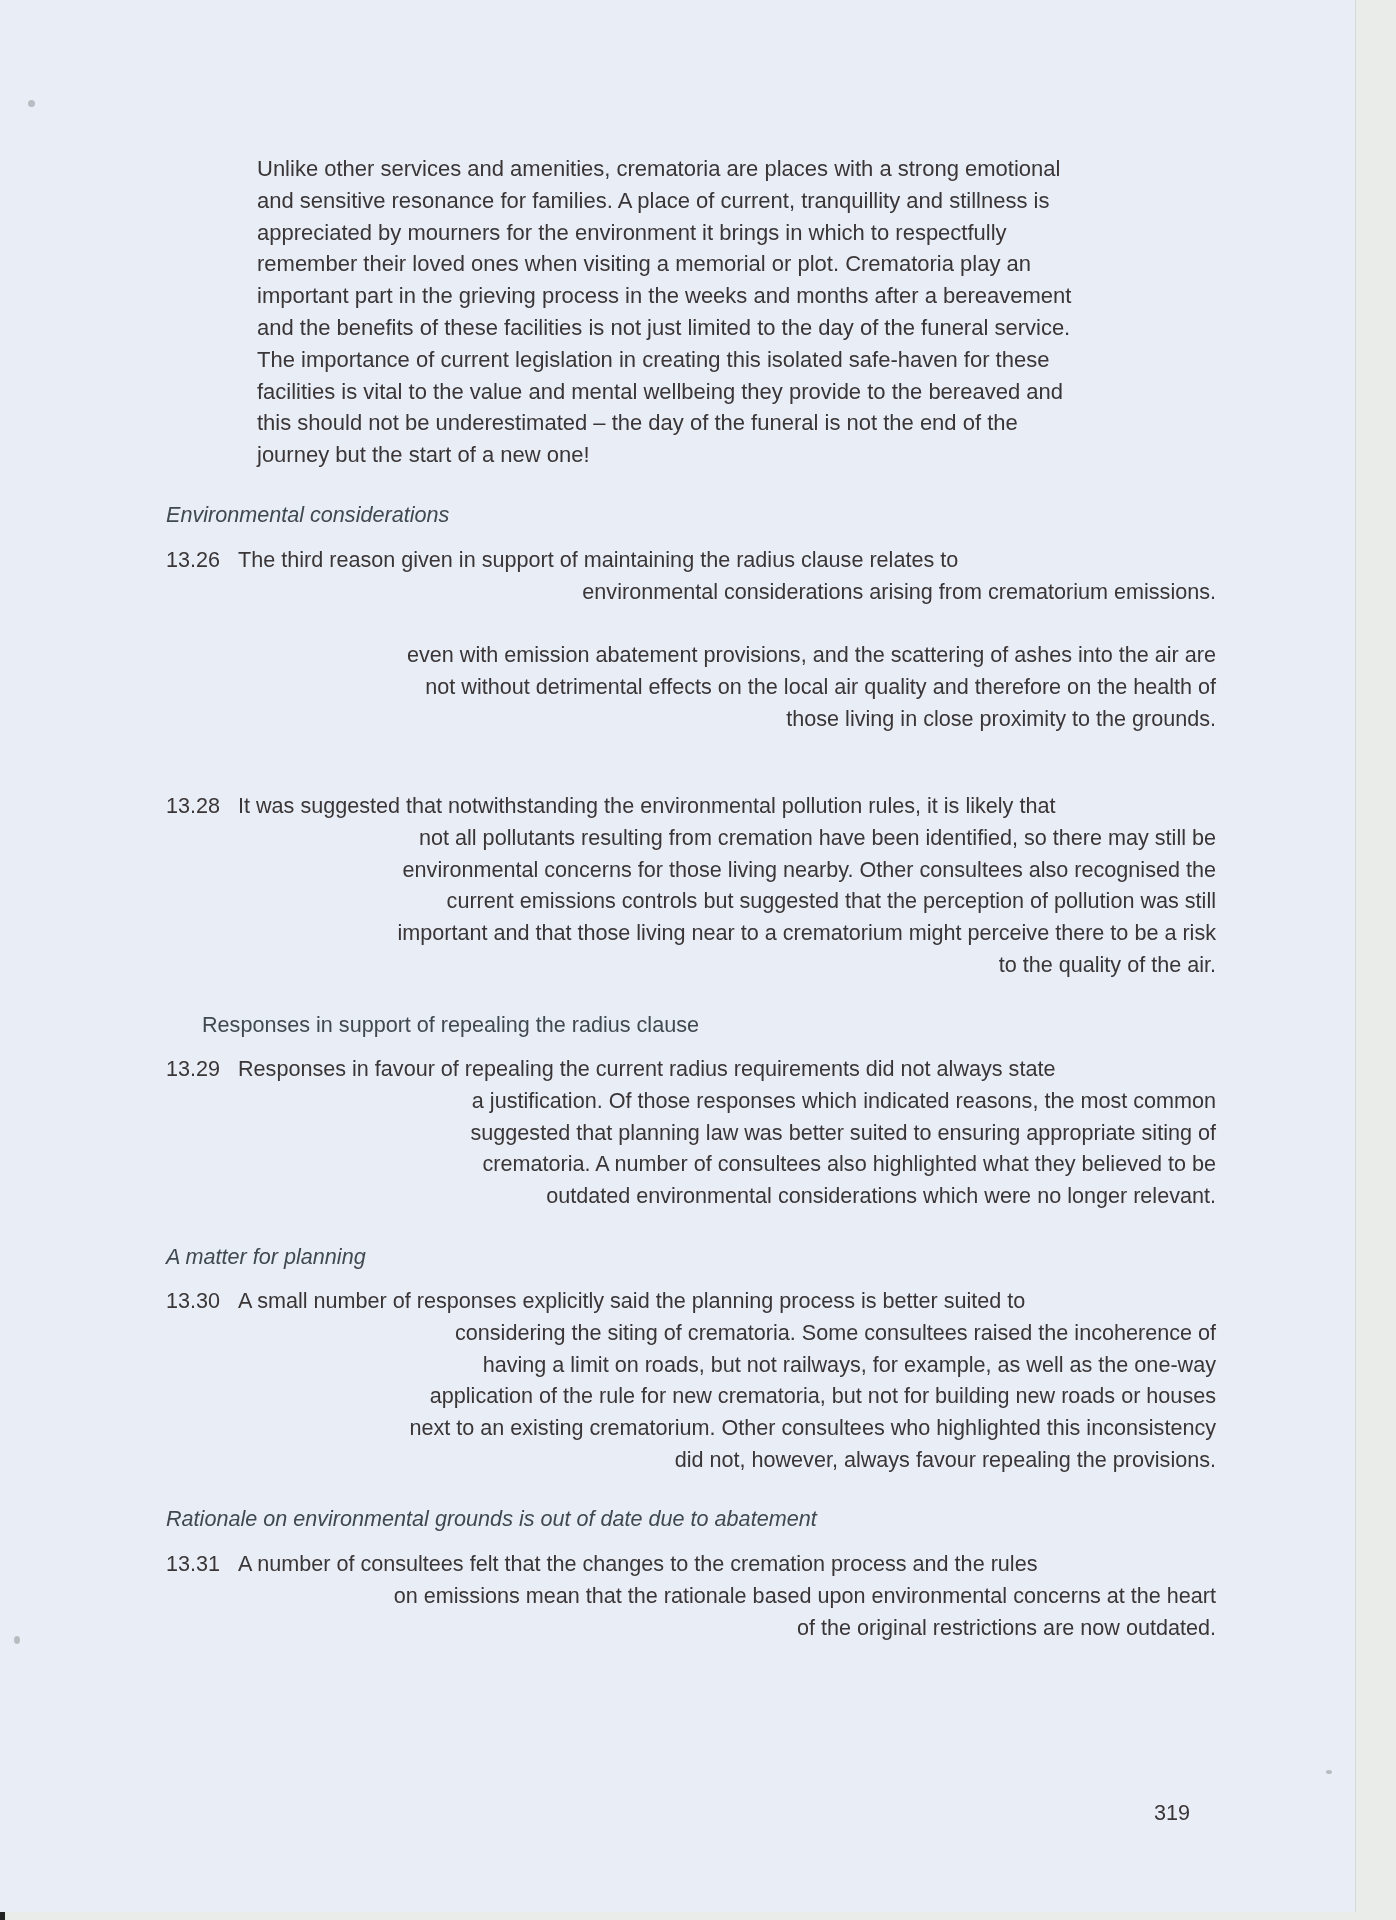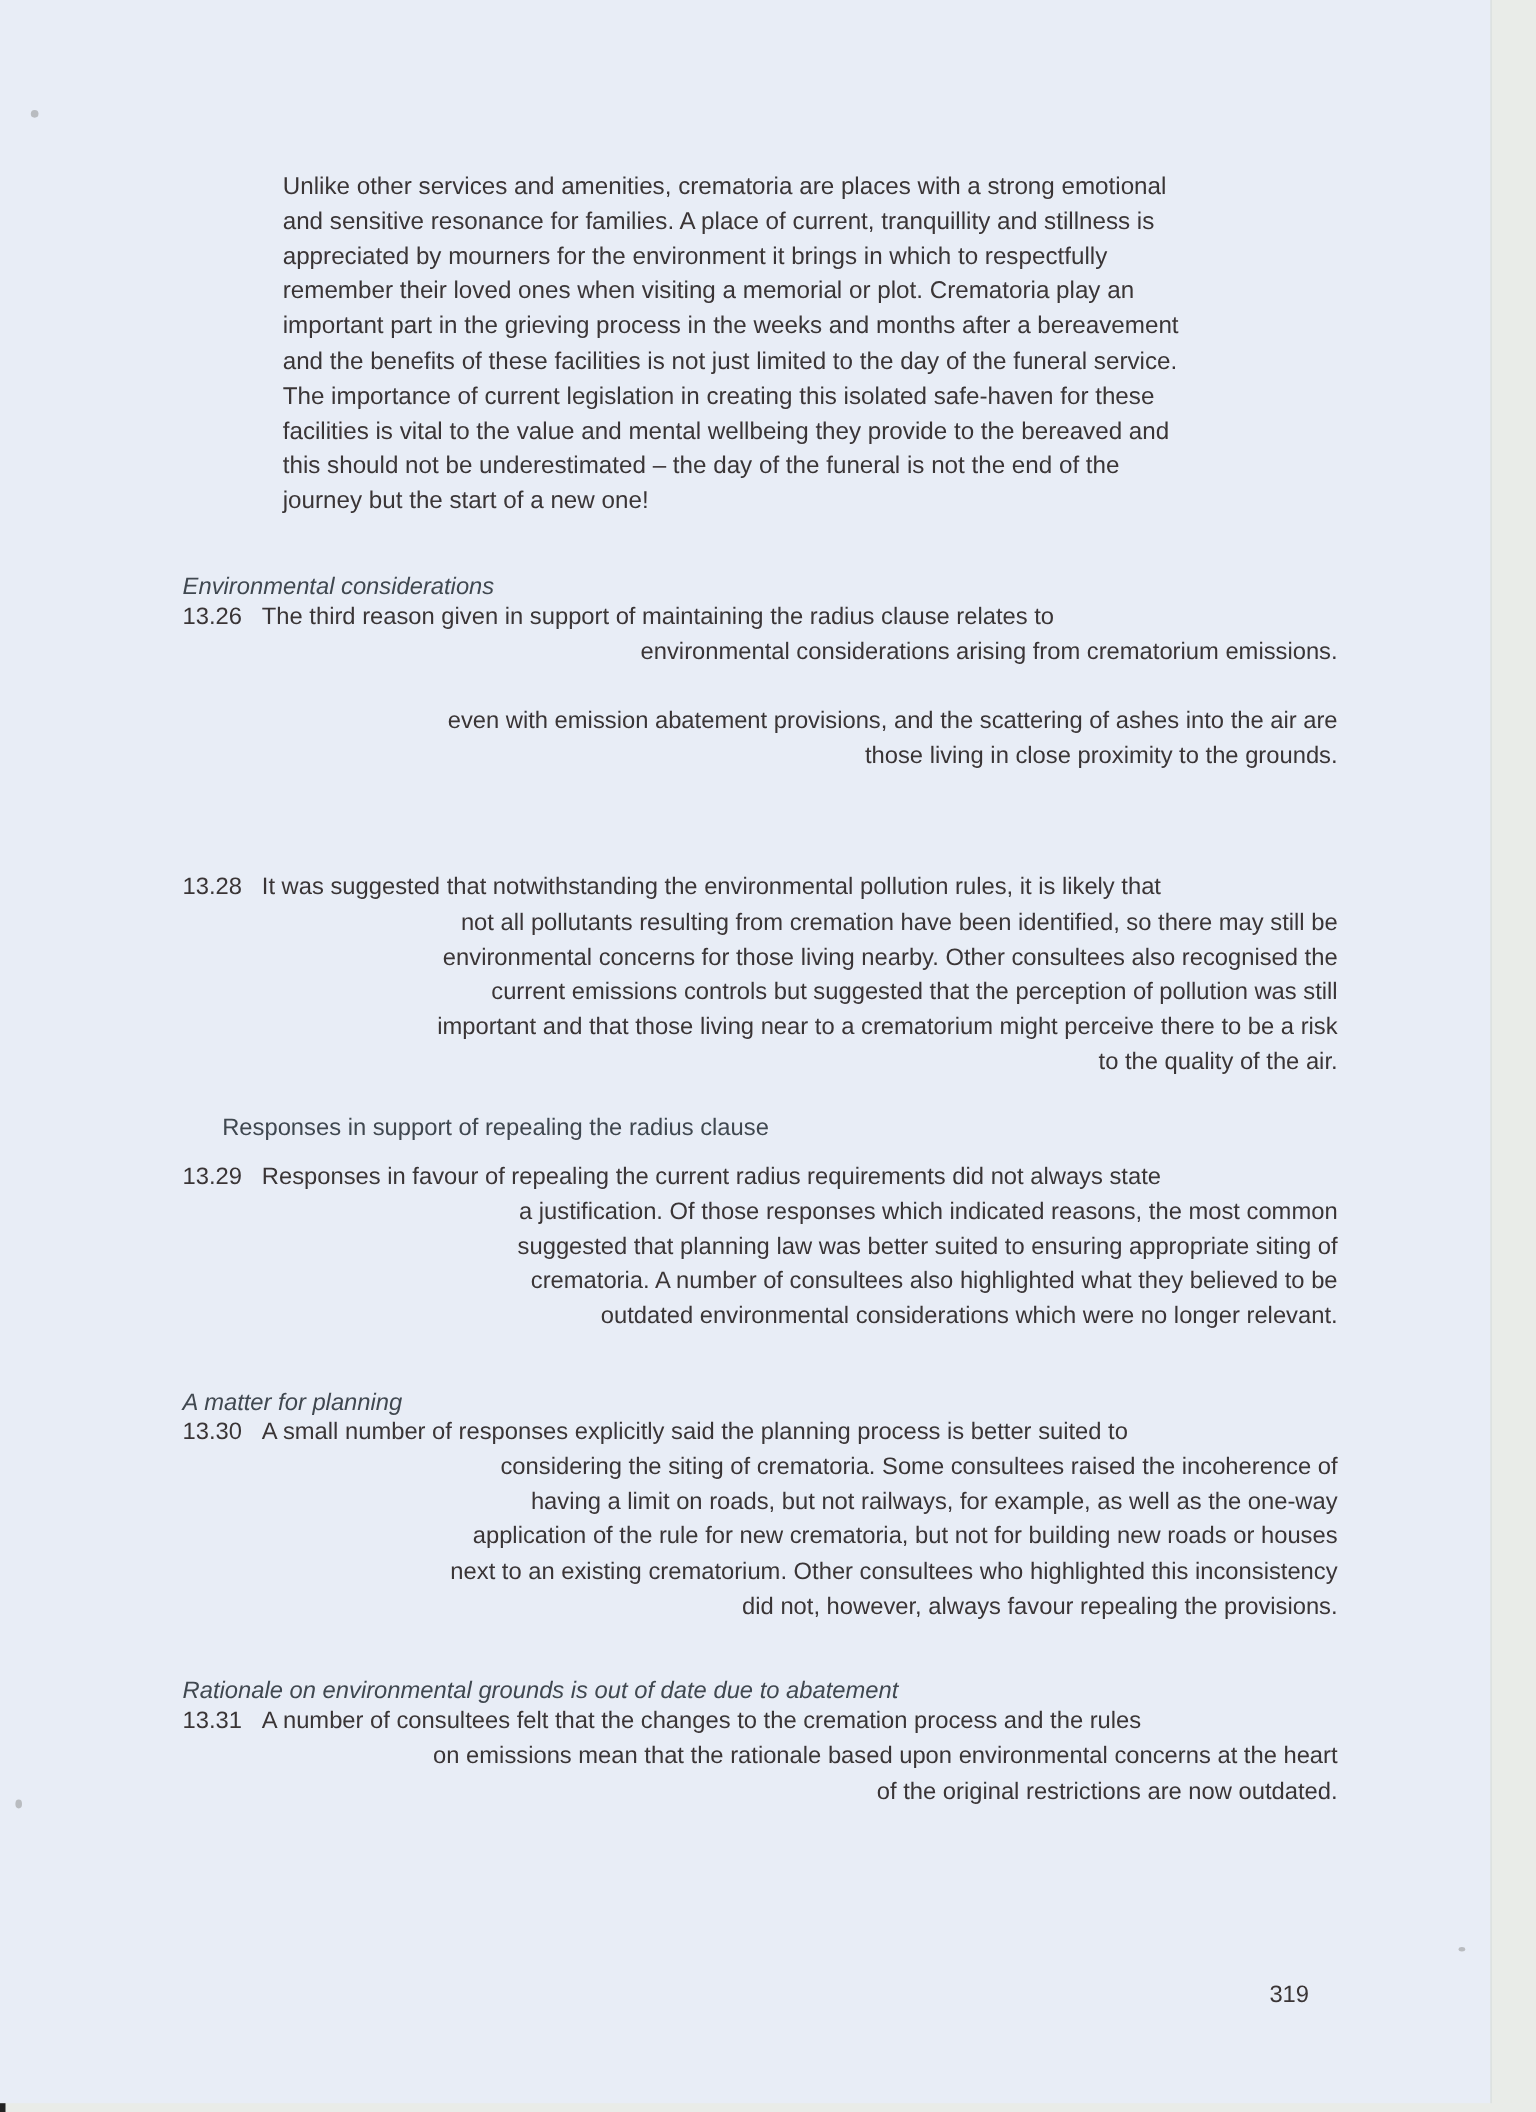--- a/index.html
+++ b/index.html
@@ -41,21 +41,21 @@
       color: #3a3536;
       white-space: nowrap;
     }
     .heading {
       position: absolute;
       left: 166px;
       font-size: 21.6px;
       color: #404850;
       white-space: nowrap;
     }
-    .heading.italic { font-style: italic; margin-top: 18px; }
+    .heading.italic { font-style: italic; }
     .para {
       position: absolute;
       left: 166px;
       width: 1050px;
       font-size: 21.6px;
       line-height: 31.8px;
       color: #3a3536;
     }
     .para .line {
       display: block;
@@ -106,20 +106,21 @@
 
   <div class="heading italic" style="top:502px;">Environmental considerations</div>
 
   <div class="para" style="top:544px;">
     <span class="line"><span class="num">13.26</span><span>The third reason given in support of maintaining the radius clause relates to</span></span>
     <span class="line indent">environmental considerations arising from crematorium emissions.</span>
   </div>
 
   <div class="para" style="top:639px;">
     <span class="line indent">even with emission abatement provisions, and the scattering of ashes into the air are</span>
+    <span class="line indent">not without detrimental effects on the local air quality and therefore on the health of</span>
     <span class="line indent">those living in close proximity to the grounds.</span>
   </div>
 
   <div class="para" style="top:790px;">
     <span class="line"><span class="num">13.28</span><span>It was suggested that notwithstanding the environmental pollution rules, it is likely that</span></span>
     <span class="line indent">not all pollutants resulting from cremation have been identified, so there may still be</span>
     <span class="line indent">environmental concerns for those living nearby. Other consultees also recognised the</span>
     <span class="line indent">current emissions controls but suggested that the perception of pollution was still</span>
     <span class="line indent">important and that those living near to a crematorium might perceive there to be a risk</span>
     <span class="line indent">to the quality of the air.</span>

